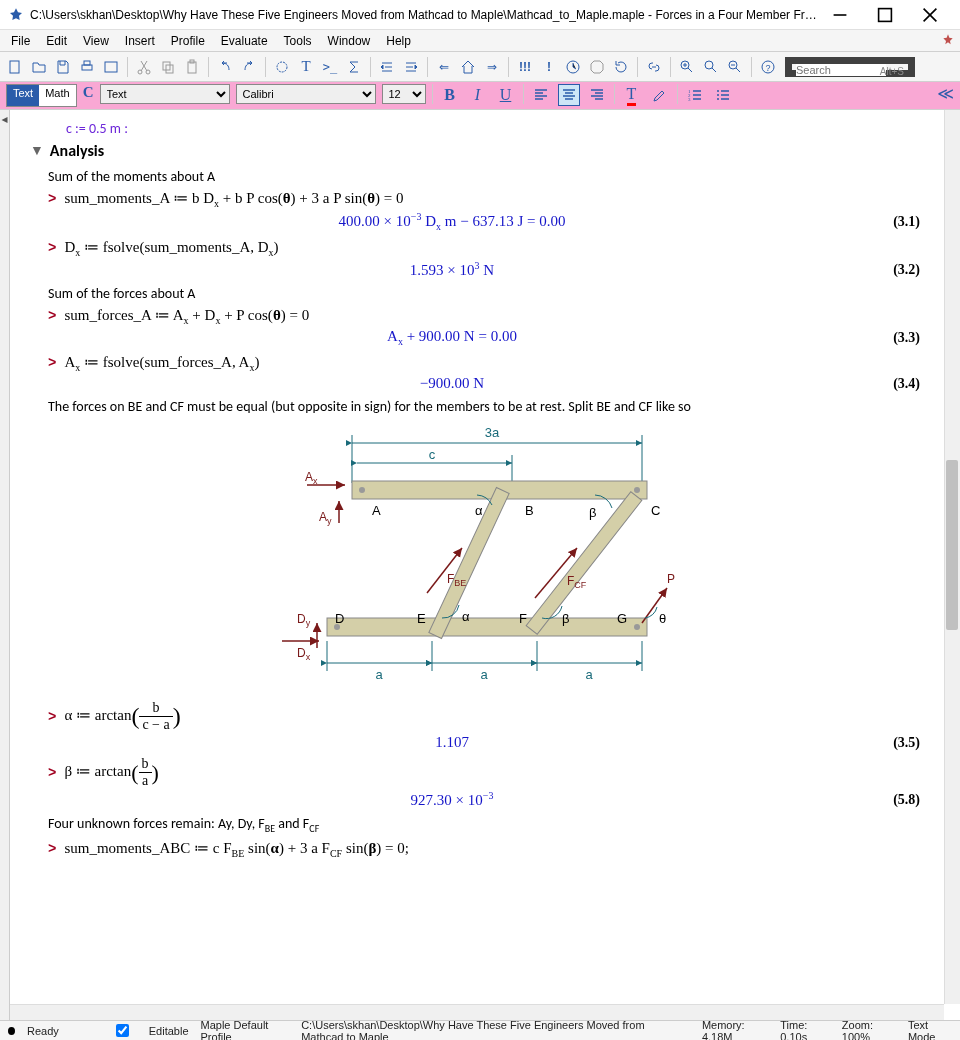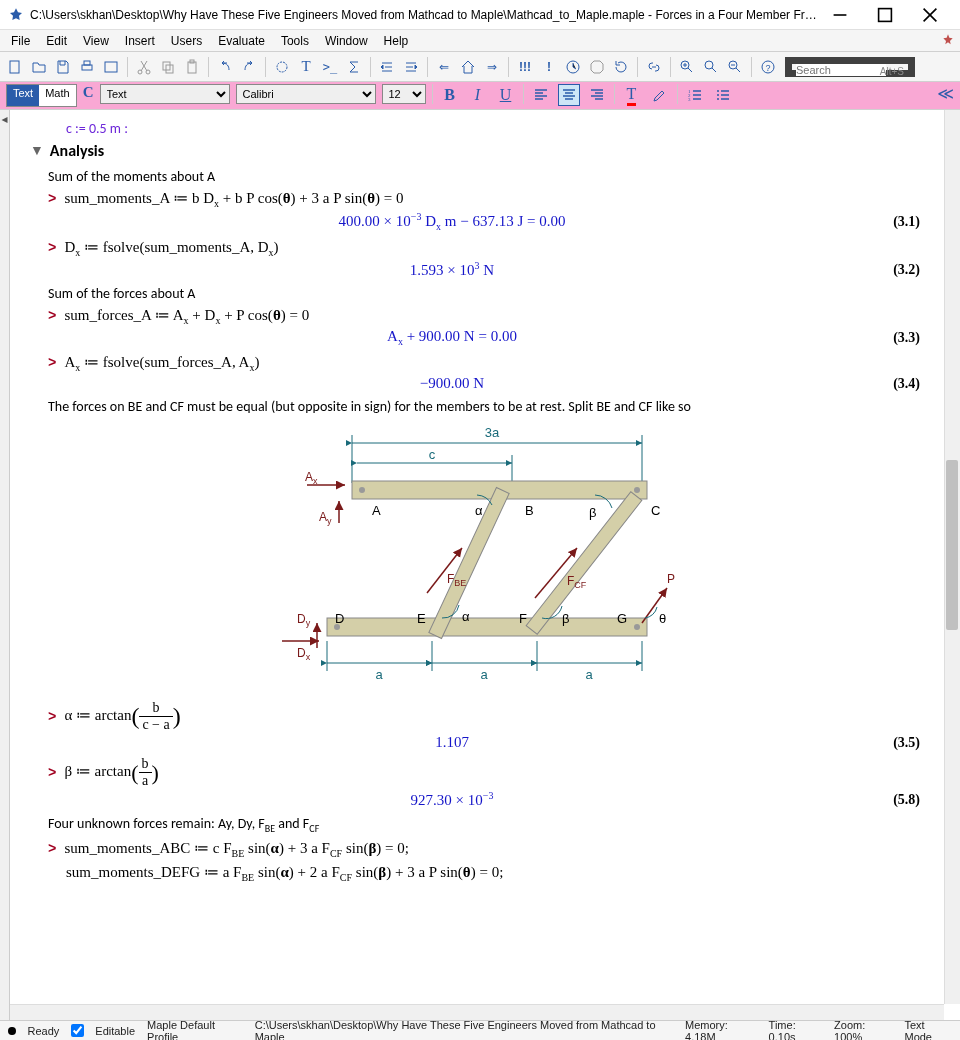--- a/index.html
+++ b/index.html
@@ -44,21 +44,21 @@
 .sup { font-size: 10px; vertical-align: super; }
 .output-line { display: flex; align-items: center; margin: 2px 0 6px 0; }
 .output-math { flex: 1; text-align: center; color: #1515c9; font-family: 'Times New Roman', serif; font-size: 15px; }
 .eq-num { width: 50px; text-align: right; font-weight: bold; font-family: 'Times New Roman', serif; font-size: 14px; padding-right: 4px; }
 .diagram-box { width: 420px; height: 270px; margin: 8px auto; position: relative; font-family: Arial, sans-serif; font-size: 13px; }
 .frac { display: inline-block; text-align: center; vertical-align: middle; font-size: 14px; line-height: 1; }
 .frac .num { display: block; border-bottom: 1px solid #000; padding: 0 3px 1px 3px; }
 .frac .den { display: block; padding: 1px 3px 0 3px; }
 .statusbar { position: absolute; left: 0; right: 0; bottom: 0; height: 20px; background: #f5f5f5; border-top: 1px solid #ccc; display: flex; align-items: center; padding: 0 8px; gap: 12px; font-size: 11px; color: #222; }
 .status-dot { width: 8px; height: 8px; border-radius: 50%; background: #000; }
-.status-cb { display: flex; align-items: center; gap: 11px; }
+.status-cb { display: flex; align-items: center; gap: 20px; margin-left: 45px; }
 .status-sep { flex: 1; }
 svg.icon { width: 16px; height: 16px; }
 </style>
 </head>
 <body>
 
 <div class="titlebar">
   <svg class="titlebar-icon" viewBox="0 0 24 24">
       <path fill="#2a5caa" d="M12 2l3 6 6 .9-4.5 4.4 1 6.2L12 16.8 6.5 19.5l1-6.2L3 8.9 9 8z"></path>
     </svg>
@@ -80,21 +80,21 @@
         </svg>
       </div>
   </div>
 </div>
 
 <div class="menubar">
   <div class="menuitem">File</div>
   <div class="menuitem">Edit</div>
   <div class="menuitem">View</div>
   <div class="menuitem">Insert</div>
-  <div class="menuitem">Users</div>
+  <div class="menuitem">Profile</div>
   <div class="menuitem">Evaluate</div>
   <div class="menuitem">Tools</div>
   <div class="menuitem">Window</div>
   <div class="menuitem">Help</div>
   <svg class="menubar-logo" viewBox="0 0 24 24">
       <path fill="#c0504d" d="M12 2l2 5 5 1-4 4 1 5-4-3-4 3 1-5-4-4 5-1z"></path>
     </svg>
 </div>
 
 <div class="toolbar">
@@ -447,23 +447,20 @@
     <div class="output-line">
         <span class="output-math">927.30 × 10<span class="sup">−3</span></span>
         <span class="eq-num">(5.8)</span>
       </div>
 
     <div class="body-text">Four unknown forces remain: Ay, Dy, F<span class="sub">BE</span> and F<span class="sub">CF</span></div>
     <div class="prompt-line">
         <span class="prompt">&gt;</span>
         <span class="math">sum_moments_ABC ≔ c F<span class="sub">BE</span> sin(<b>α</b>) + 3 a F<span class="sub">CF</span> sin(<b>β</b>) = 0;</span>
       </div>
-    <div class="prompt-line" style="margin-left:36px;">
-        <span class="math">sum_moments_DEFG ≔ a F<span class="sub">BE</span> sin(<b>α</b>) + 2 a F<span class="sub">CF</span> sin(<b>β</b>) + 3 a P sin(<b>θ</b>) = 0;</span>
-      </div>
   </div>
   <div class="vscroll">
       <div class="vscroll-thumb" style="top:350px;height:170px;"></div>
     </div>
   <div class="hscroll"></div>
 </div>
 
 <div class="statusbar">
   <div class="status-dot"></div>
   <span>Ready</span>

